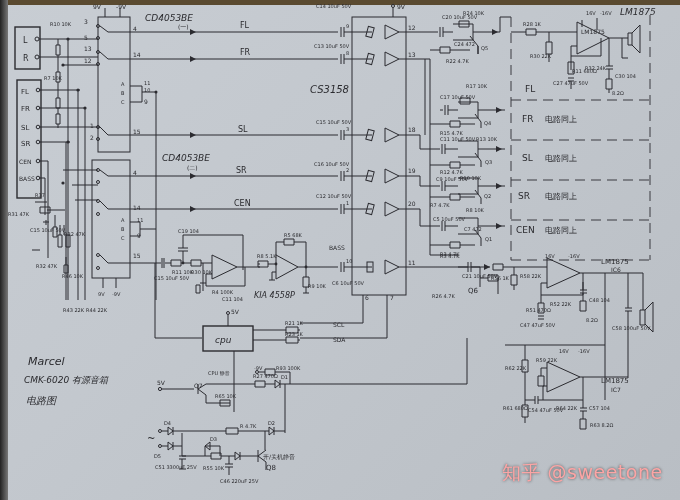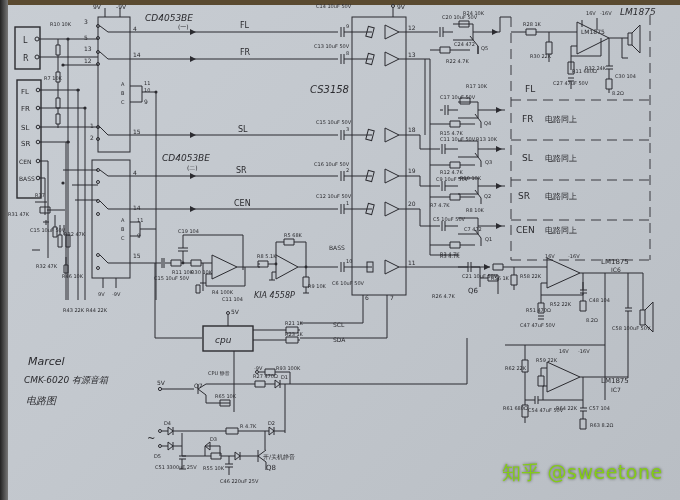--- a/index.html
+++ b/index.html
@@ -9,21 +9,21 @@
   #topbar{position:absolute;left:0;top:0;width:680px;height:5px;background:#5a4a30;}
   #leftedge{position:absolute;left:0;top:0;width:8px;height:500px;background:linear-gradient(90deg,#222 0%,#777 100%);}
   svg{position:absolute;left:0;top:0;}
   svg text{font-family:"DejaVu Sans",sans-serif;fill:#2a2a2e;}
   .hw{font-style:italic;}
   .ln{stroke:#2b2b30;stroke-width:1;fill:none;}
   .lnb{stroke:#2b2b30;stroke-width:1.4;fill:none;}
   .dash{stroke:#3a3a40;stroke-width:1;fill:none;stroke-dasharray:10 6;}
   .dot{fill:#2b2b30;}
   .arr{fill:#2b2b30;}
-  #watermark{position:absolute;left:502px;top:460px;color:#84cc16;font-size:19px;font-family:"DejaVu Sans",sans-serif;
+  #watermark{position:absolute;left:502px;top:460px;color:#fca5a5;font-size:19px;font-family:"DejaVu Sans",sans-serif;
     text-shadow:0 0 3px rgba(0,0,0,.6);letter-spacing:0.5px;}
 </style>
 </head>
 <body>
 
 <div id="paper"></div>
 <div id="topbar"></div>
 <div id="leftedge"></div>
 
 <svg width="680" height="500" viewBox="0 0 680 500">

